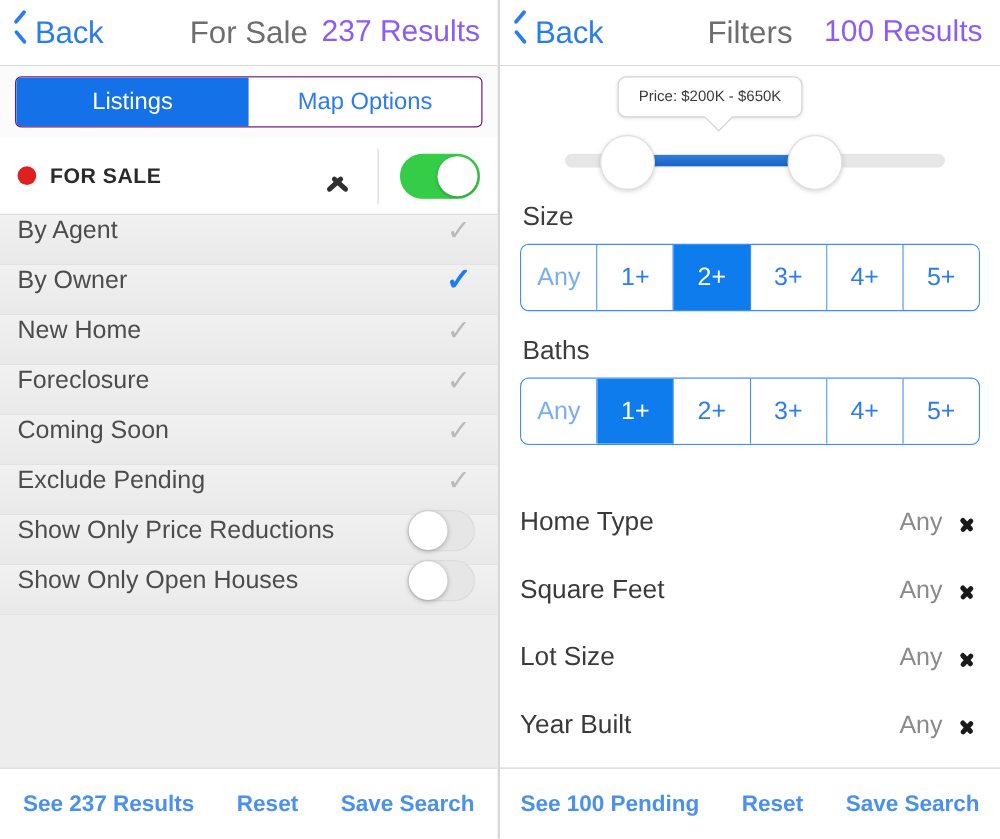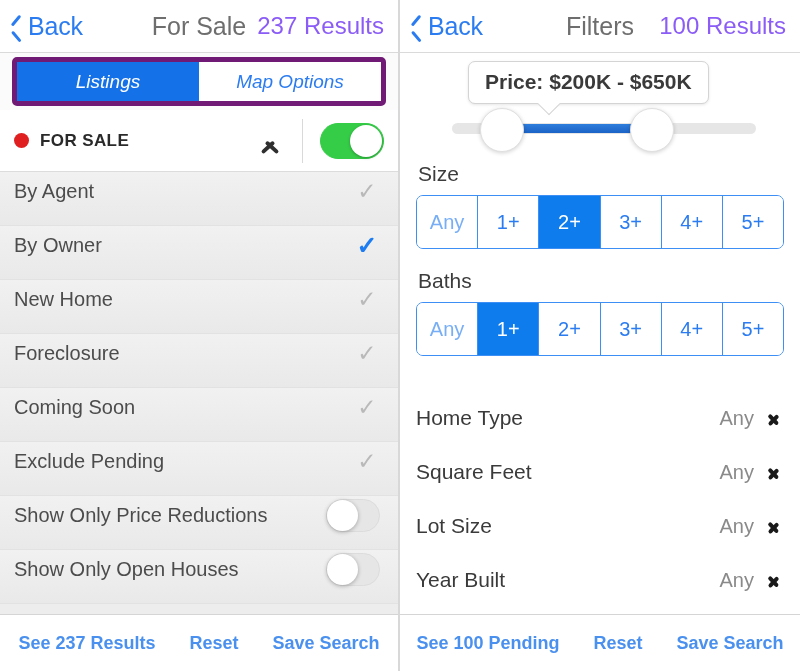--- a/index.html
+++ b/index.html
@@ -38,21 +38,21 @@
     display: flex;
     align-items: center;
     justify-content: space-between;
     padding: 0 14px 0 10px;
     background: #ffffff;
     border-bottom: 1px solid #dadada;
     box-sizing: border-box;
   }
   .nav-back {
     display: flex;
-    align-items: flex-end;
+    align-items: flex-start;
     color: #2b7cf0;
     font-size: 25px;
     letter-spacing: -0.2px;
   }
   .nav-back .chev {
     display: inline-block;
     width: 13px;
     height: 22px;
     margin-right: 5px;
     position: relative;
@@ -91,24 +91,23 @@
     display: flex;
     align-items: center;
     justify-content: center;
     padding: 0 12px;
     box-sizing: border-box;
   }
   .tabs {
     display: flex;
     width: 100%;
     height: 39px;
-    border: 5px solid #701a75;
+    border: 1px solid #701a75;
     border-radius: 5px;
     overflow: hidden;
-    font-style: italic;
   }
   .tab {
     flex: 1 1 50%;
     display: flex;
     align-items: center;
     justify-content: center;
     font-size: 19px;
     color: #2b7cf0;
     background: #ffffff;
   }
@@ -188,21 +187,21 @@
   }
   .toggle.on .knob { left: auto; right: 1px; }
 
   
   .options {
     flex: 1 1 auto;
     background: #ededed;
     overflow: hidden;
   }
   .opt-row {
-    height: 54px;
+    height: 40px;
     display: flex;
     align-items: center;
     padding: 0 18px 15px 14px;
     border-bottom: 1px solid #e2e2e2;
     box-sizing: border-box;
     background: linear-gradient(to bottom, #f1f1f1 0%, #e9e9e9 100%);
   }
   .opt-label {
     flex: 1 1 auto;
     font-size: 20px;
@@ -262,28 +261,28 @@
     padding: 0 16px;
     box-sizing: border-box;
     overflow: hidden;
   }
   .slider-area {
     position: relative;
     height: 107px;
   }
   .tooltip {
     position: absolute;
-    left: 52px;
+    left: 78px;
     top: 8px;
     background: #ffffff;
     border: 1px solid #d4d4d4;
     border-radius: 7px;
     padding: 8px 16px 9px;
-    font-size: 21px;
-    font-weight: bold;
+    font-size: 12px;
+    font-weight: normal;
     color: #3a3a3a;
     box-shadow: 0 1px 3px rgba(0,0,0,0.10);
     white-space: nowrap;
   }
   .tooltip::after, .tooltip::before {
     content: "";
     position: absolute;
     left: 72px;
     width: 15px; height: 15px;
     background: #ffffff;

